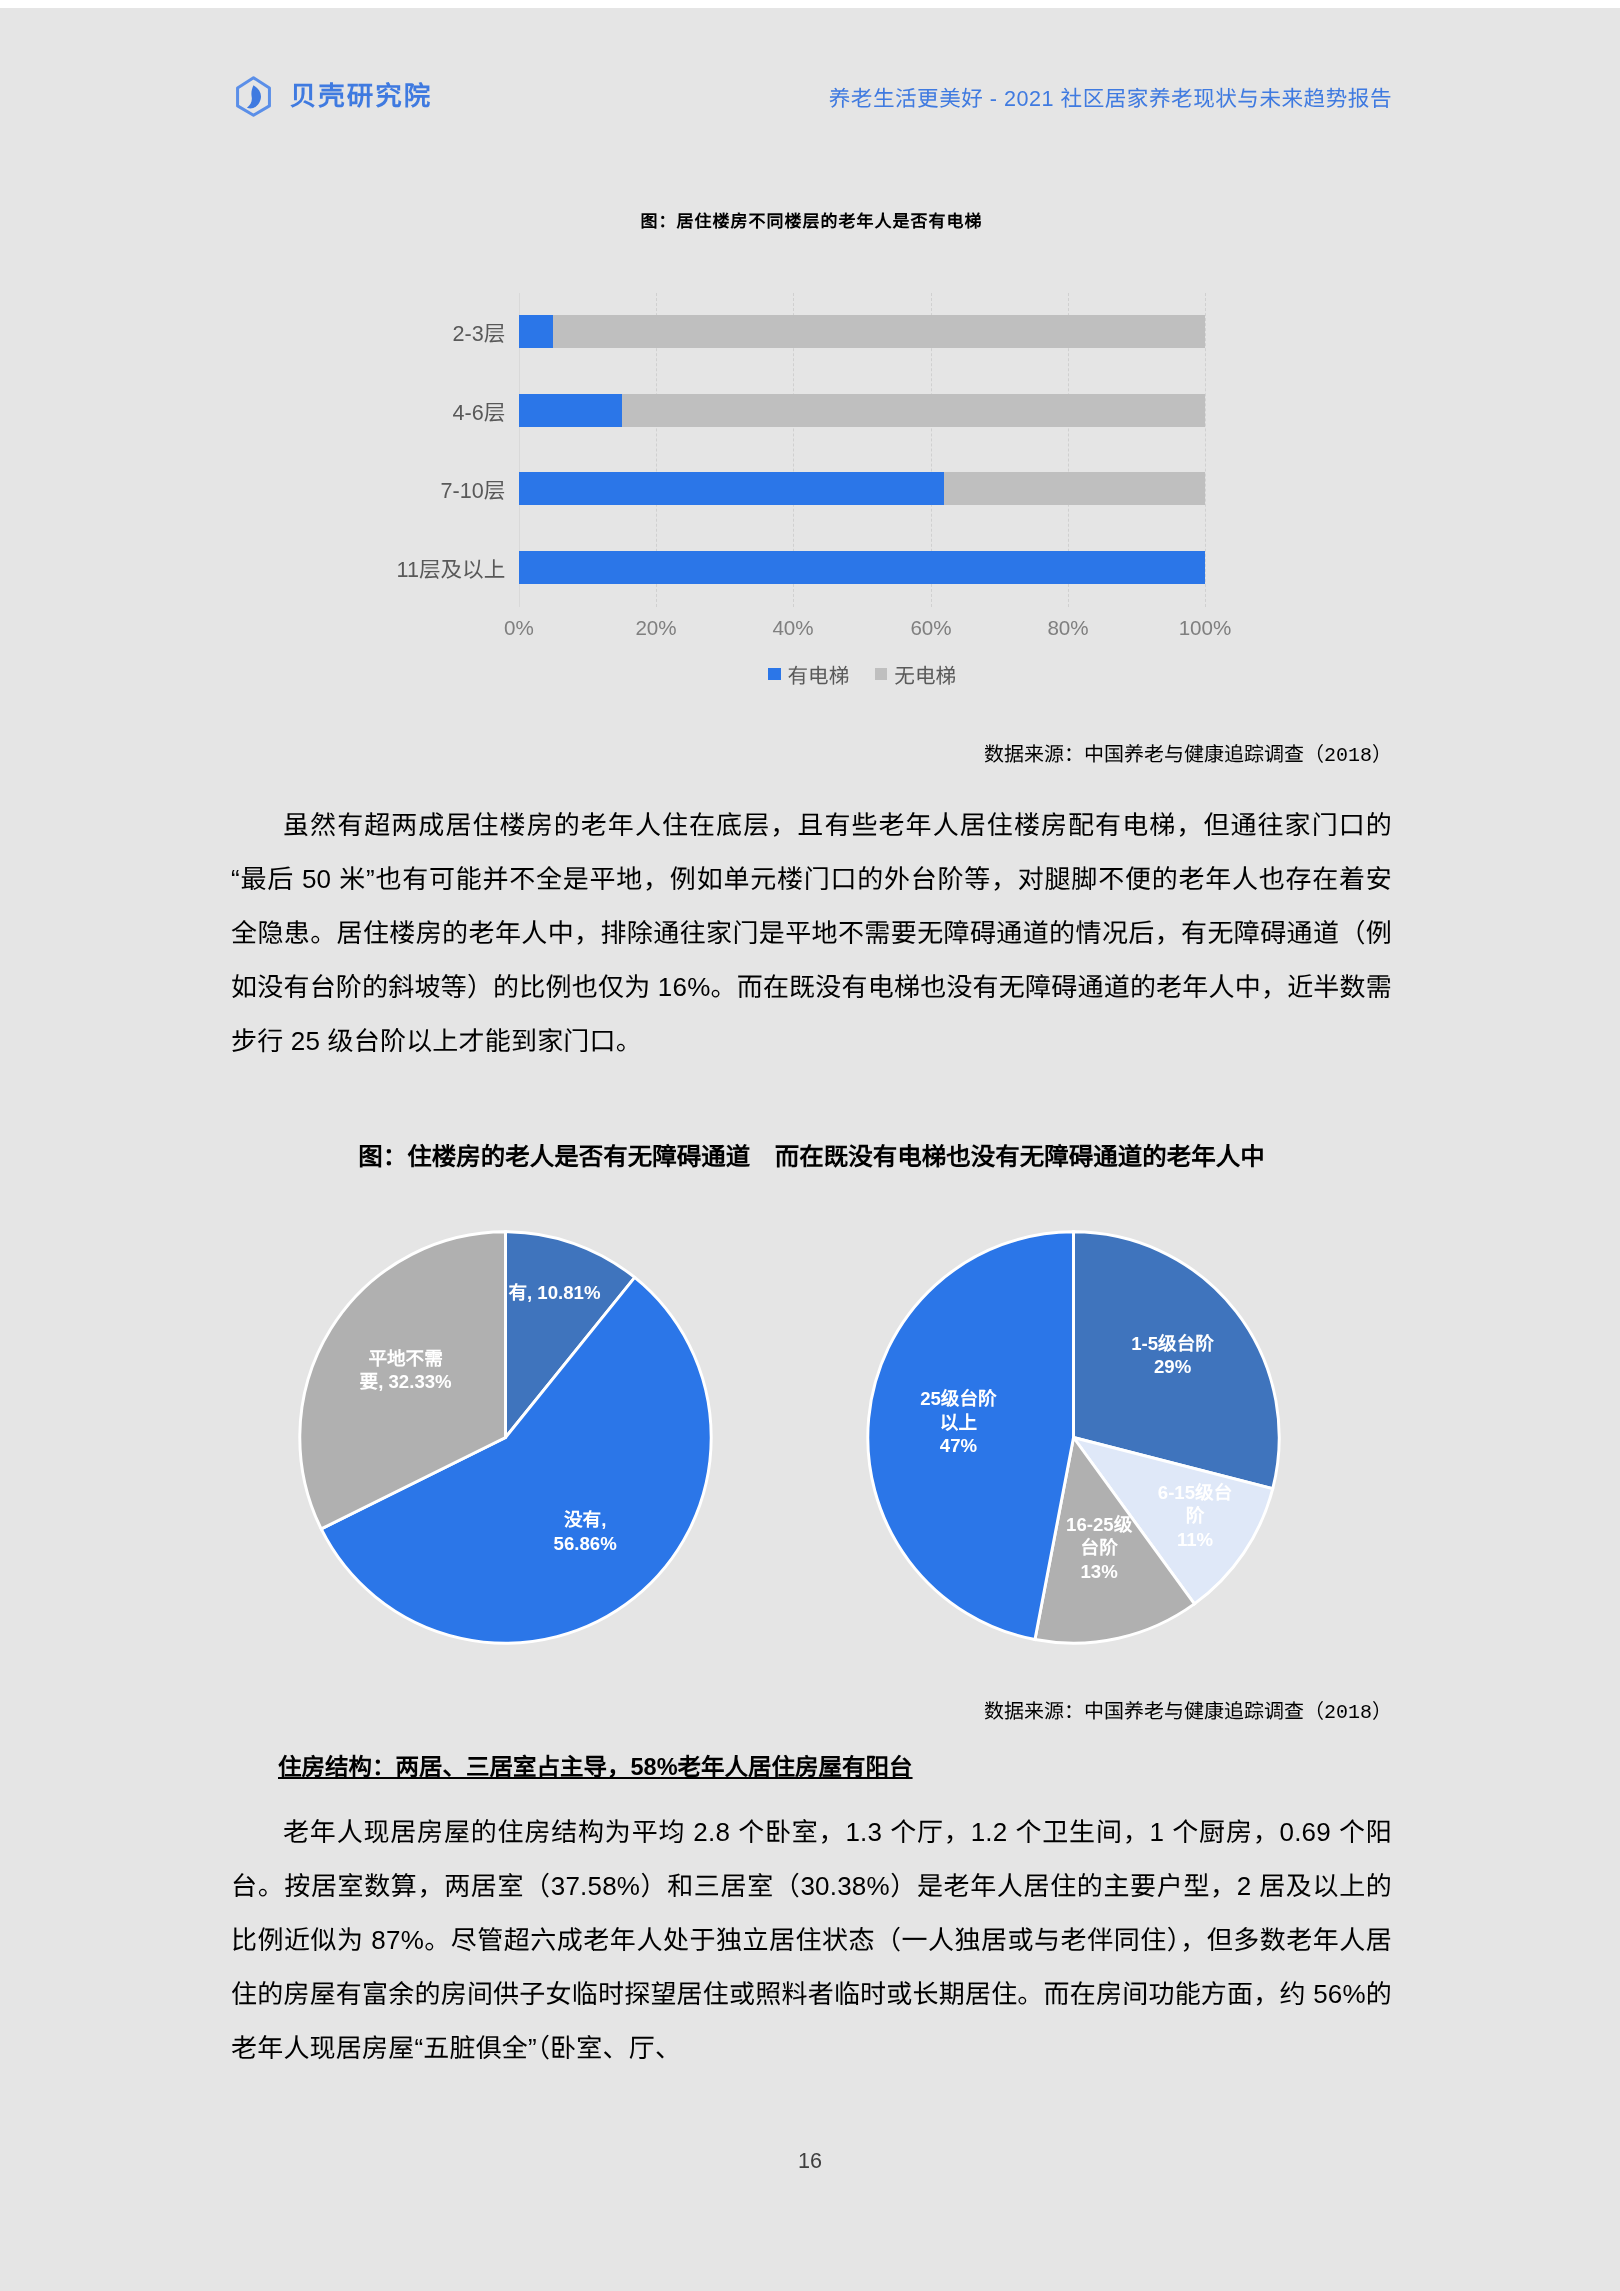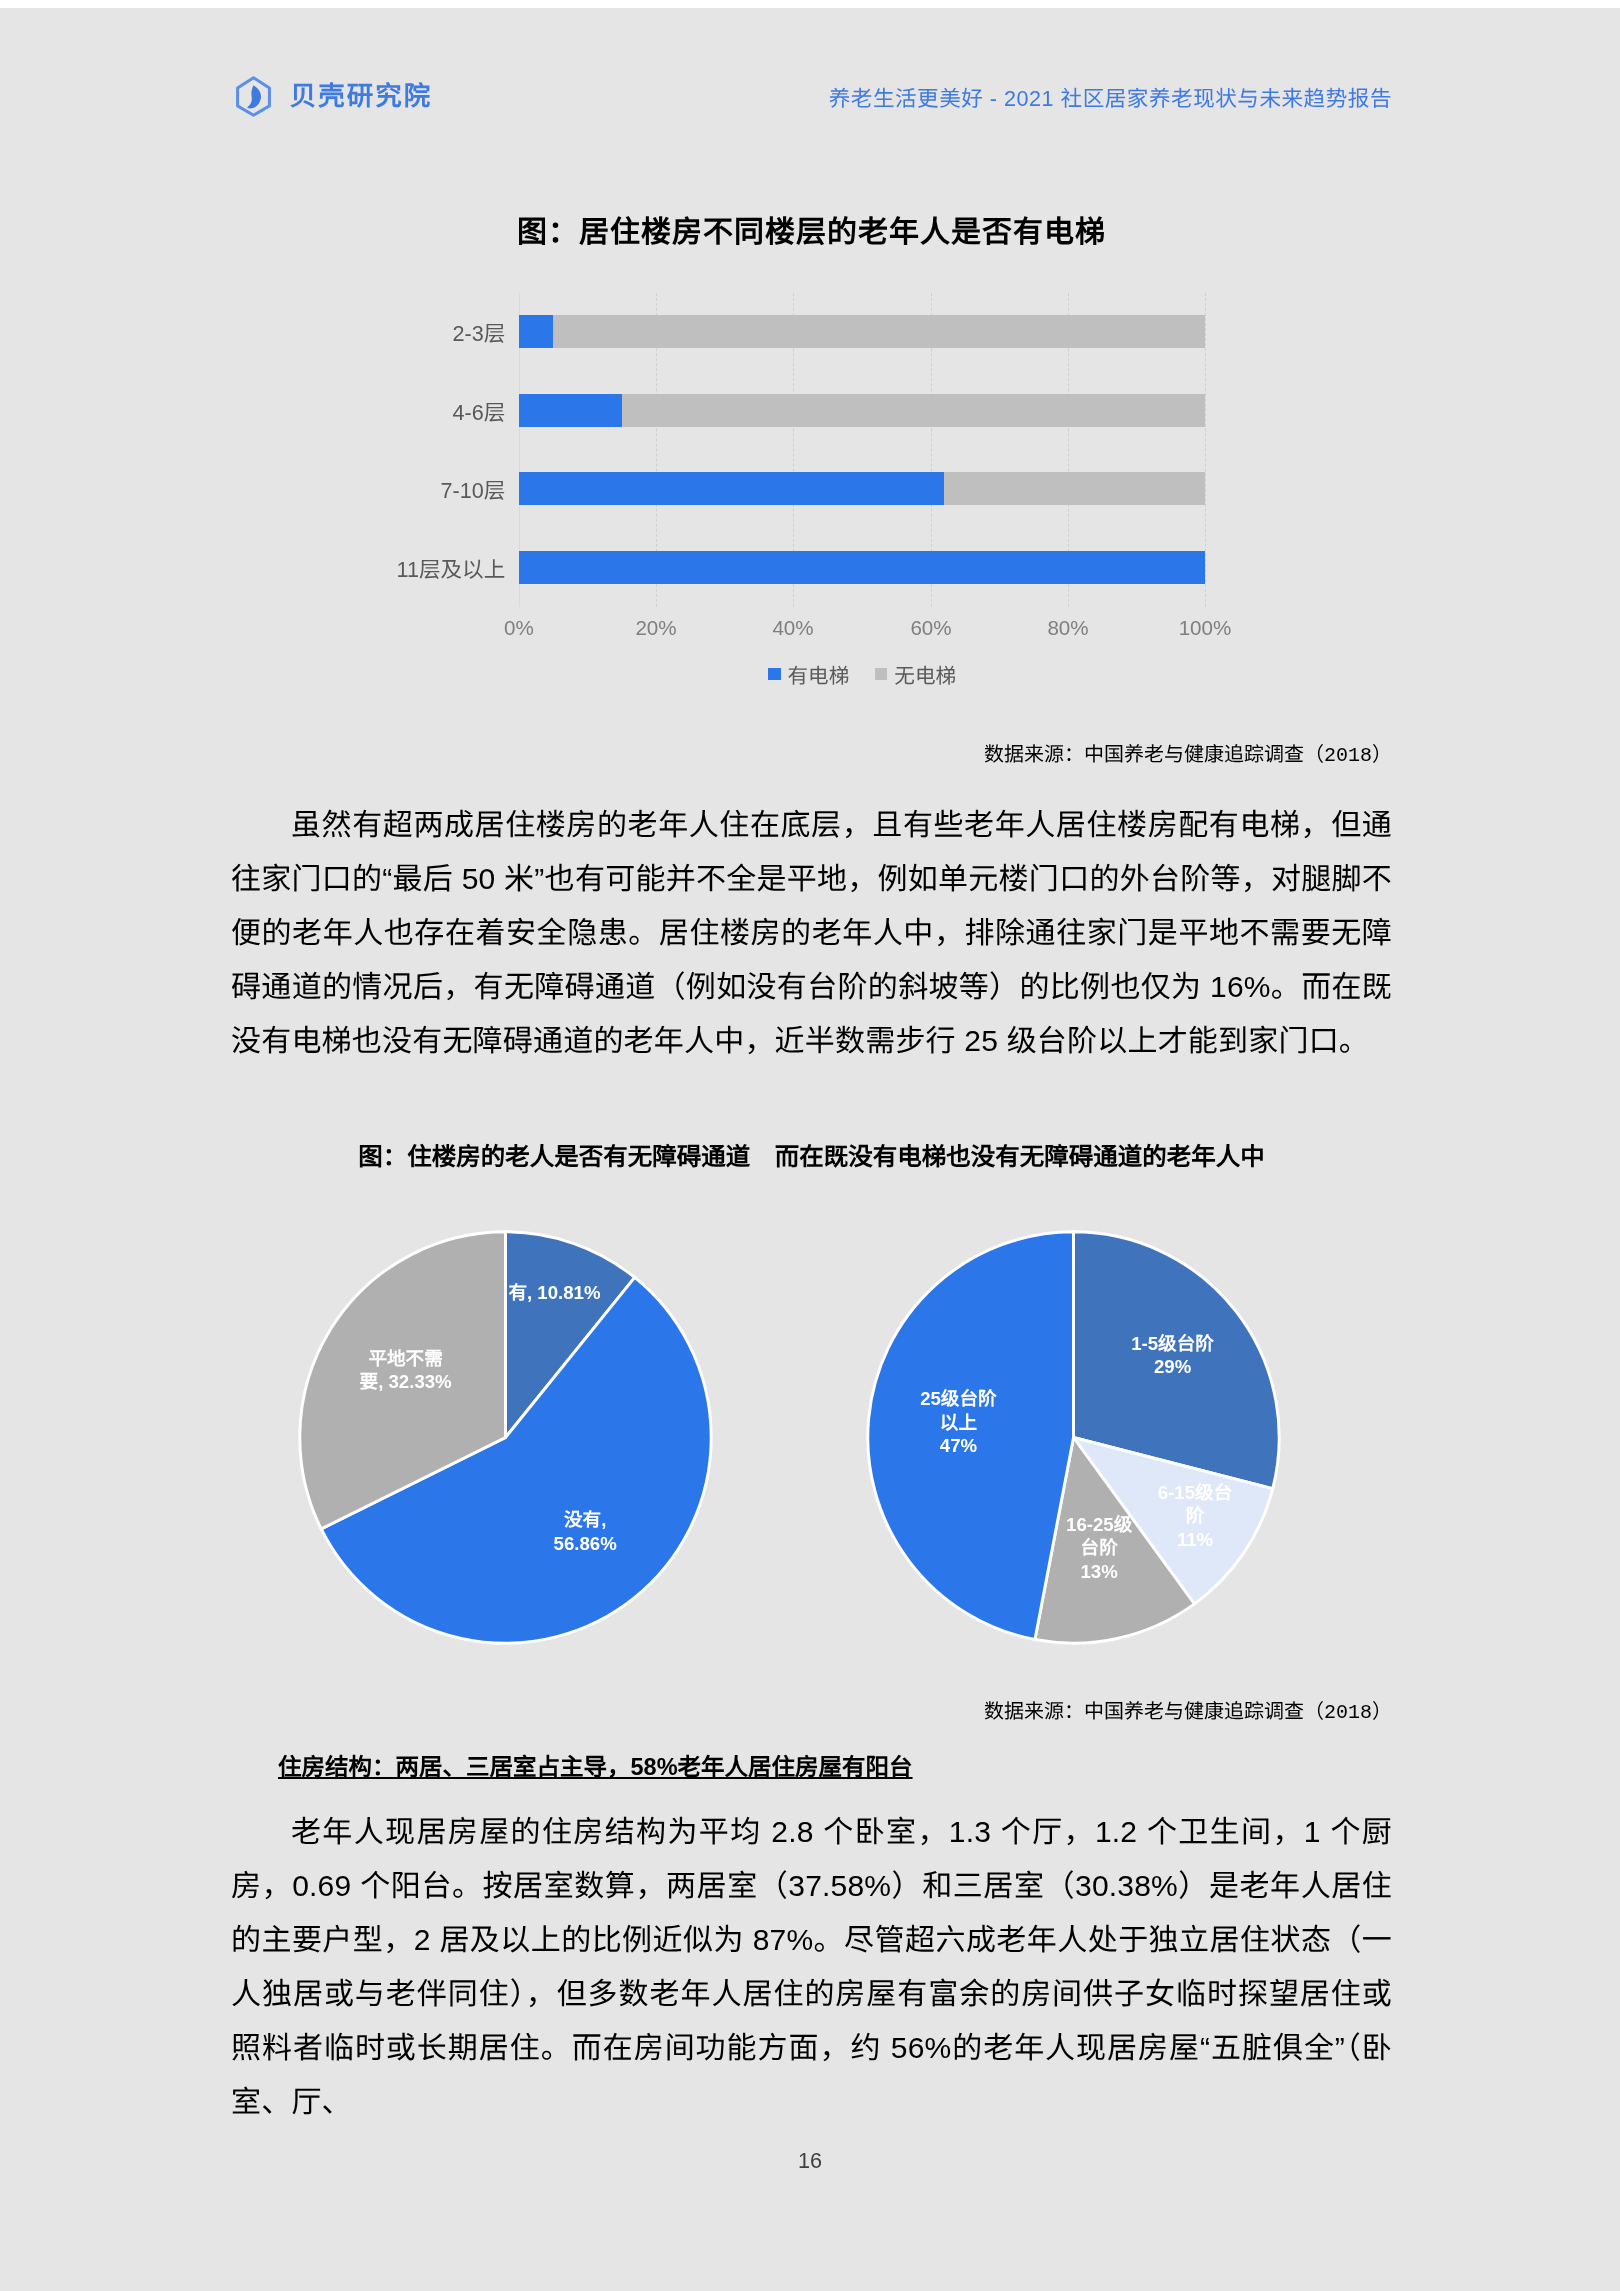--- a/index.html
+++ b/index.html
@@ -59,21 +59,21 @@
   }
 
   
   .fig1-title {
     position: absolute;
     left: 231px;
     top: 199px;
     width: 1161px;
     text-align: center;
     font-family: "Liberation Sans", "DejaVu Sans", sans-serif;
-    font-size: 30px;
+    font-size: 17px;
     font-weight: 700;
     color: #000;
     letter-spacing: 1px;
   }
 
   .barchart {
     position: absolute;
     left: 392px;
     top: 271px;
     width: 882px;
@@ -178,21 +178,21 @@
   }
   #source1 { top: 730px; }
   #source2 { top: 1687px; }
 
   
   .para {
     position: absolute;
     left: 231px;
     width: 1161px;
     font-family: "Liberation Sans", "DejaVu Sans", sans-serif;
-    font-size: 30px;
+    font-size: 26px;
     line-height: 54px;
     color: #000;
     text-align: justify;
     text-justify: inter-character;
     text-indent: 2em;
     letter-spacing: 0.2px;
   }
   #para1 { top: 790px; }
   #para3 { top: 1797px; }
 

